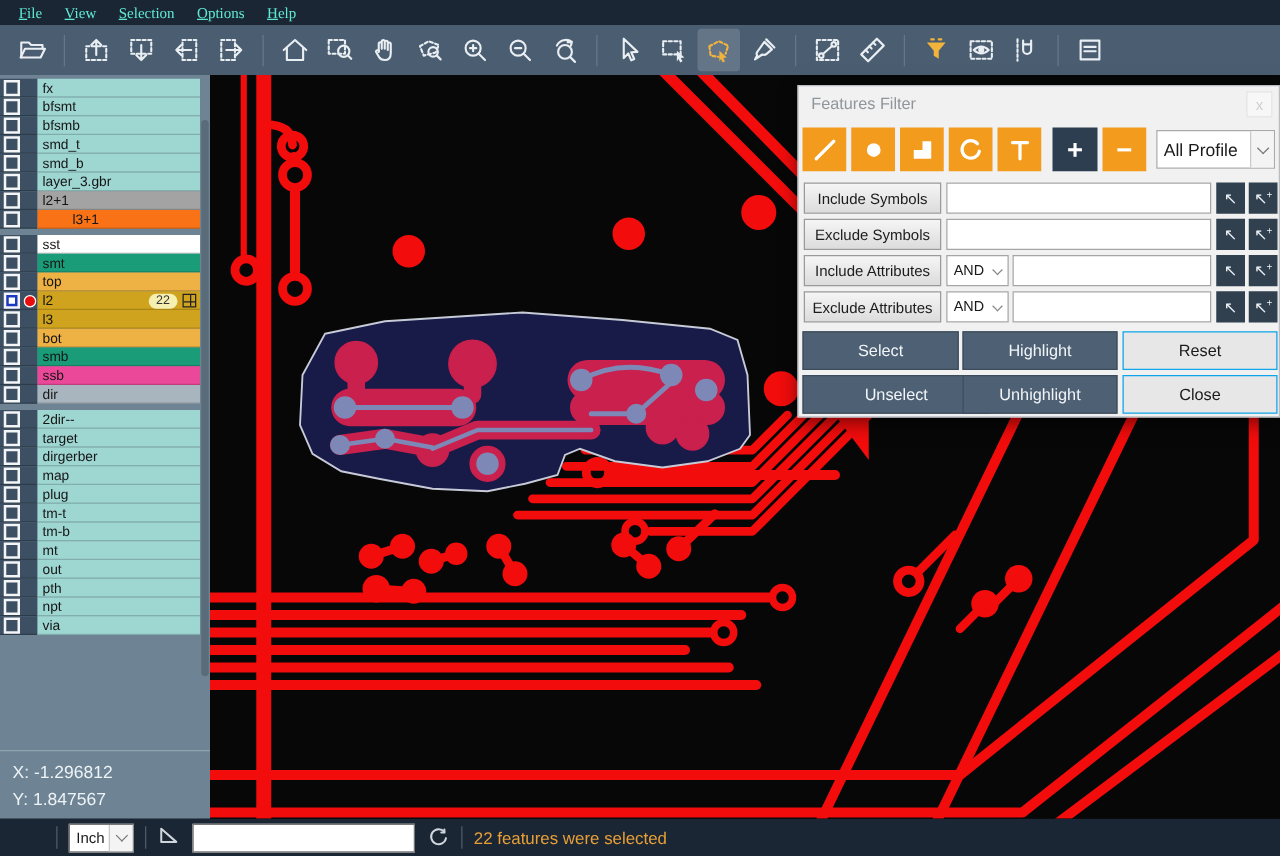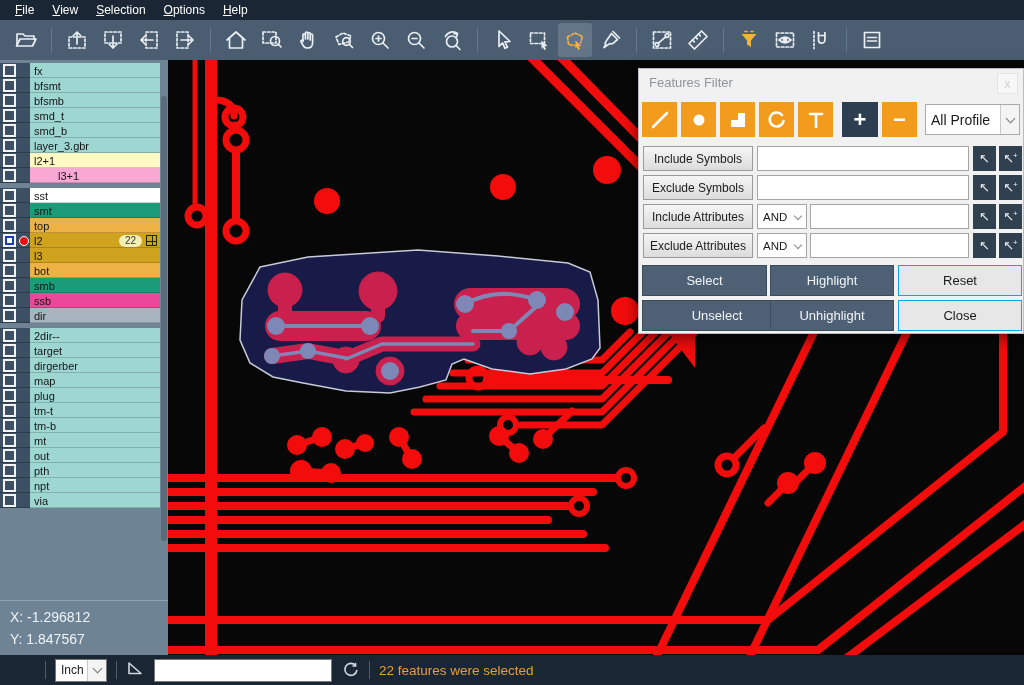--- a/index.html
+++ b/index.html
@@ -1,21 +1,21 @@
 <!DOCTYPE html>
 <html><head>
 <meta charset="utf-8">
 <style>
   html,body{margin:0;padding:0;background:#000;}
   body{width:1024px;height:685px;position:relative;overflow:hidden;
        font-family:"Liberation Sans","DejaVu Sans",sans-serif;-webkit-font-smoothing:antialiased;}
   
   .menubar{position:absolute;left:0;top:0;width:1024px;height:20px;background:#1b2634;
            display:flex;align-items:center;padding-left:6px;box-sizing:border-box;}
-  .menu-item{color:#ffffff;font-size:12px;padding:1px 9px;cursor:default;}
+  .menu-item{color:#5eead4;font-size:12px;padding:1px 9px;cursor:default;font-family:Liberation Serif, serif;}
   .menu-item::first-letter{text-decoration:underline;}
   
   .toolbar{position:absolute;left:0;top:20px;width:1024px;height:40px;background:#4b5e71;
            display:flex;align-items:center;padding-left:8px;box-sizing:border-box;}
   .tool{width:34px;height:34px;display:flex;align-items:center;justify-content:center;border-radius:3px;margin:0 1px;}
   .tool svg{stroke:#e9eef3;fill:none;stroke-width:1.7;stroke-linecap:round;stroke-linejoin:round;}
   .tool.active{background:#647588;}
   .tool.active svg{stroke:#f2b33d;}
   .tsep{width:1px;height:25px;background:#62788b;margin:0 7px;}
   
@@ -287,27 +287,27 @@
         <div class="layer-row">
           <span class="cb-cell">
             <span class="cbx"></span>
           </span>
           <span class="layer-name" style="background: rgb(158, 214, 210);">layer_3.gbr</span>
         </div>
         <div class="layer-row">
           <span class="cb-cell">
             <span class="cbx"></span>
           </span>
-          <span class="layer-name" style="background: #fef9c3;">l2+1</span>
-        </div>
-        <div class="layer-row">
-          <span class="cb-cell">
-            <span class="cbx"></span>
-          </span>
-          <span class="layer-name" style="background: #f9a8d4; padding-left: 28px;">l3+1</span>
+          <span class="layer-name" style="background: #a3a3a3;">l2+1</span>
+        </div>
+        <div class="layer-row">
+          <span class="cb-cell">
+            <span class="cbx"></span>
+          </span>
+          <span class="layer-name" style="background: #f97316; padding-left: 28px;">l3+1</span>
         </div>
       </div>
       <div class="layer-group">
         <div class="layer-row">
           <span class="cb-cell">
             <span class="cbx"></span>
           </span>
           <span class="layer-name" style="background: rgb(255, 255, 255);">sst</span>
         </div>
         <div class="layer-row">

